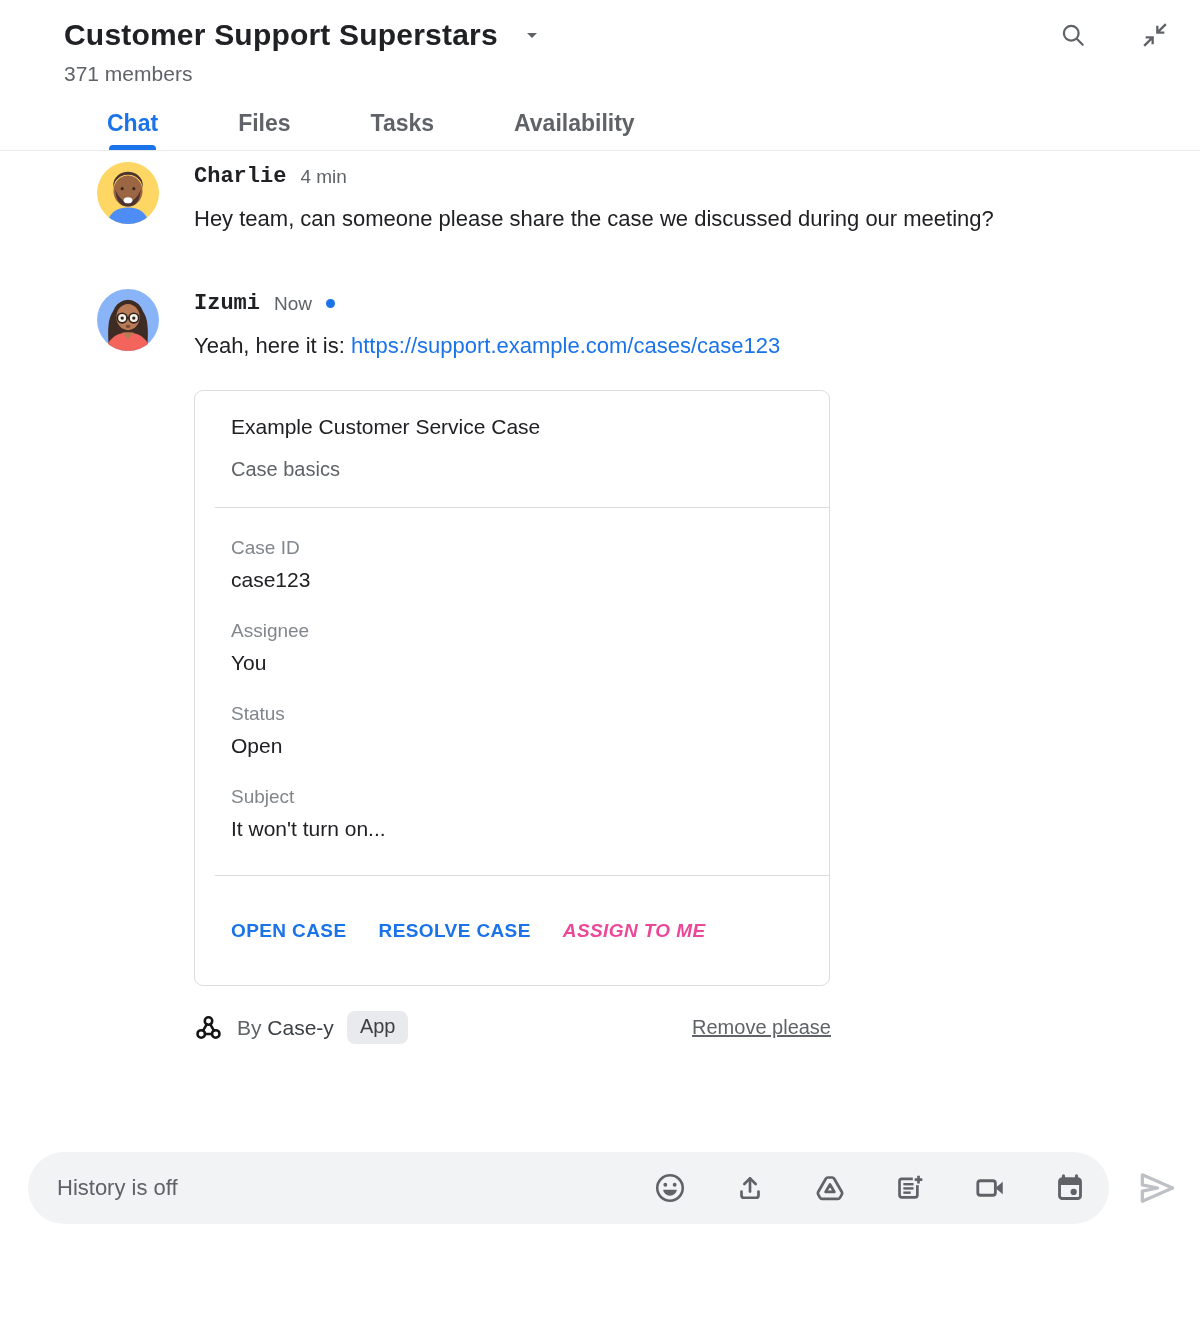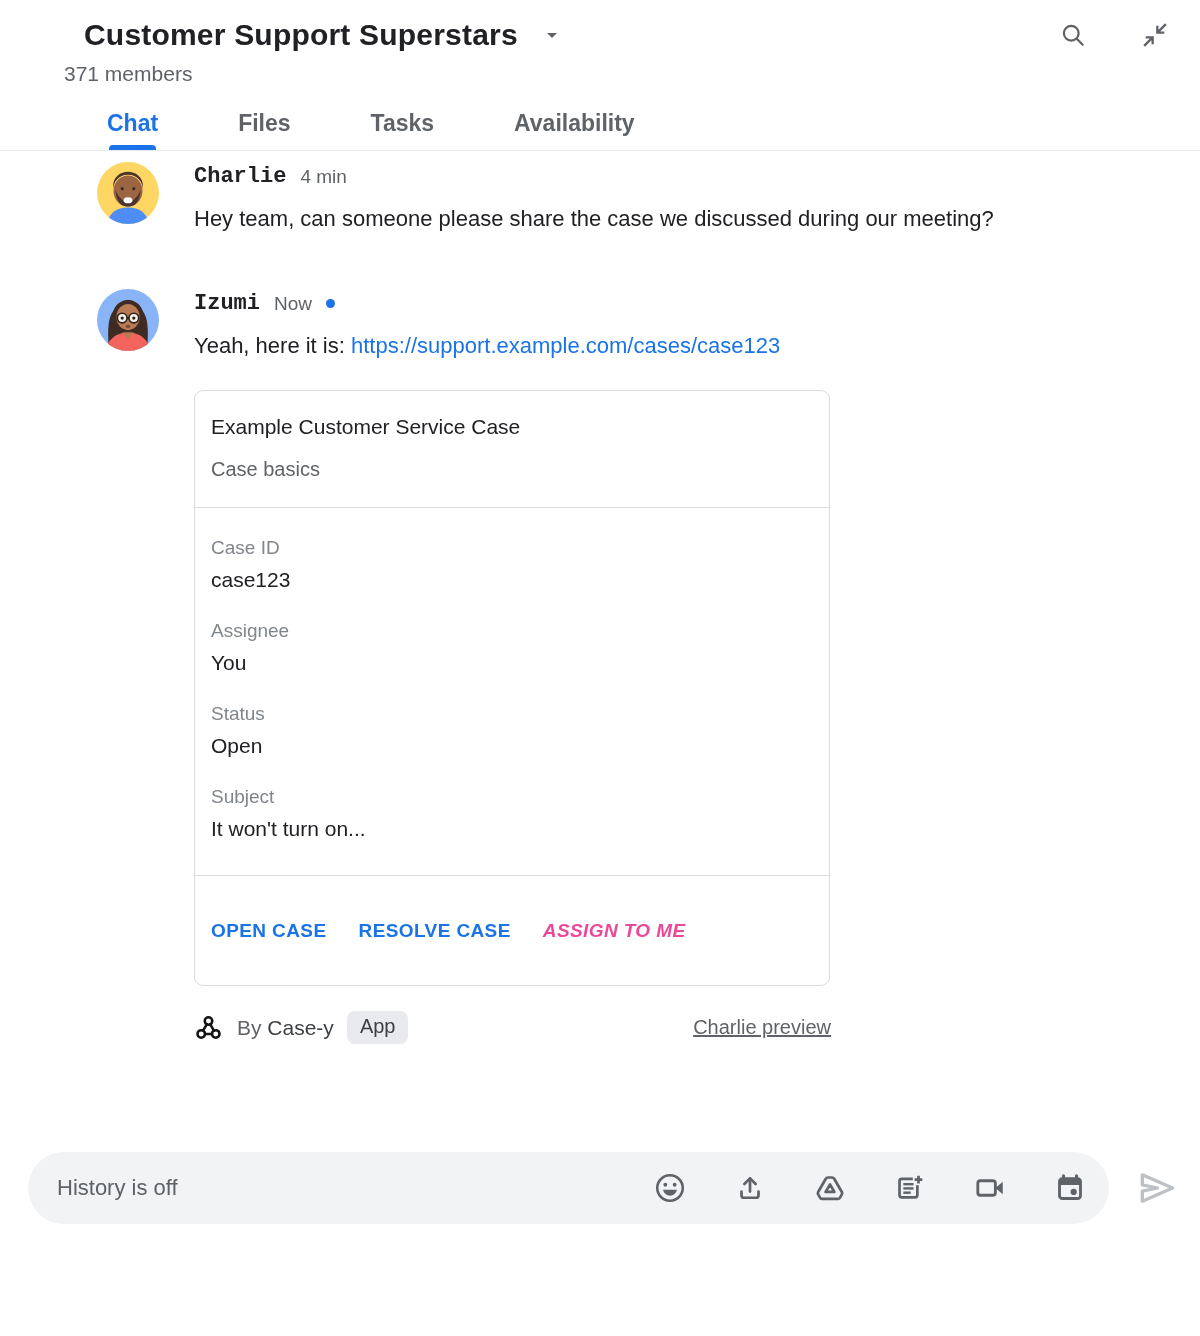--- a/index.html
+++ b/index.html
@@ -4,21 +4,21 @@
 <style>
   * { margin:0; padding:0; box-sizing:border-box; }
   html,body { background:#fff; }
   body {
     width:1200px; height:1336px; overflow:hidden; position:relative;
     font-family:"Liberation Sans", sans-serif;
     color:#202124;
   }
   
   .header-top { display:flex; justify-content:space-between; align-items:center;
-    padding:18px 26px 0 84px; }
+    padding:18px 26px 0 64px; }
   .title-wrap { display:flex; align-items:center; gap:22px; }
   .room-title { font-size:30px; font-weight:700; color:#202124; letter-spacing:.2px; }
   .caret-icon svg { display:block; }
   .header-actions { display:flex; align-items:center; gap:52px; padding-right:4px; }
   .icon-btn { width:30px; height:30px; display:flex; align-items:center; justify-content:center; cursor:pointer; }
   .members { padding:10px 0 0 64px; font-size:21px; color:#5f6368; }
   .tabs { display:flex; gap:80px; padding:24px 0 0 107px; border-bottom:1px solid #e8eaed; }
   .tab { position:relative; font-size:23px; font-weight:700; color:#5f6368;
     padding-bottom:13px; cursor:pointer; }
   .tab.active { color:#1a73e8; }
@@ -32,21 +32,21 @@
   .avatar svg { display:block; }
   .msg-body { margin-left:35px; max-width:900px; }
   .msg-meta { display:flex; align-items:center; gap:14px; padding-top:2px; }
   .sender { font-size:22px; font-weight:700; color:#202124;font-family:Liberation Mono, monospace; }
   .timestamp { font-size:19px; color:#5f6368; }
   .unread-dot { width:9px; height:9px; border-radius:50%; background:#1a73e8; }
   .msg-text { margin-top:10px; font-size:22px; line-height:40px; color:#202124; }
   .msg-link { color:#1a73e8; text-decoration:none; }
   
   .case-card { margin-top:24px; width:636px; border:1px solid #dadce0; border-radius:9px;
-    background:#fff; }
+    background:#fff;padding-left:20px; }
   .card-header { padding:24px 16px 26px; }
   .card-title { font-size:21px; color:#202124; }
   .card-subtitle { margin-top:19px; font-size:20px; color:#5f6368; }
   .card-divider { border-top:1px solid #dadce0; }
   .card-fields { padding:29px 16px 6px; }
   .field { margin-bottom:28px; }
   .field-label { font-size:19px; color:#80868b; }
   .field-value { margin-top:9px; font-size:21px; color:#202124; }
   .card-actions { display:flex; align-items:center; gap:32px; padding:0 16px; height:109px; }
   .card-btn { font-size:19px; font-weight:700; letter-spacing:.4px; color:#1a73e8;
@@ -197,21 +197,21 @@
             <circle cx="6" cy="17.3" r="3.1"></circle>
             <circle cx="18" cy="17.3" r="3.1"></circle>
             <circle cx="12" cy="6.7" r="3.1"></circle>
             <path d="M10.5 9.4 7.5 14.6"></path>
             <path d="M13.5 9.4 16.5 14.6"></path>
             <path d="M9.2 17.3 h5.6"></path>
           </svg>
         </span>
         <span class="byline"><span>By </span><span class="app-name">Case-y</span></span>
         <span class="app-badge">App</span>
-        <span class="remove-link">Charlie preview</span>
+        <span class="remove-link">Remove please</span>
       </div>
     </div>
   </div>
 </div>
 
 <div class="composer-row">
   <div class="composer-pill">
     <input class="composer-input" type="text" placeholder="History is off" style="">
     <div class="composer-icons">
       <span class="icon-btn">

